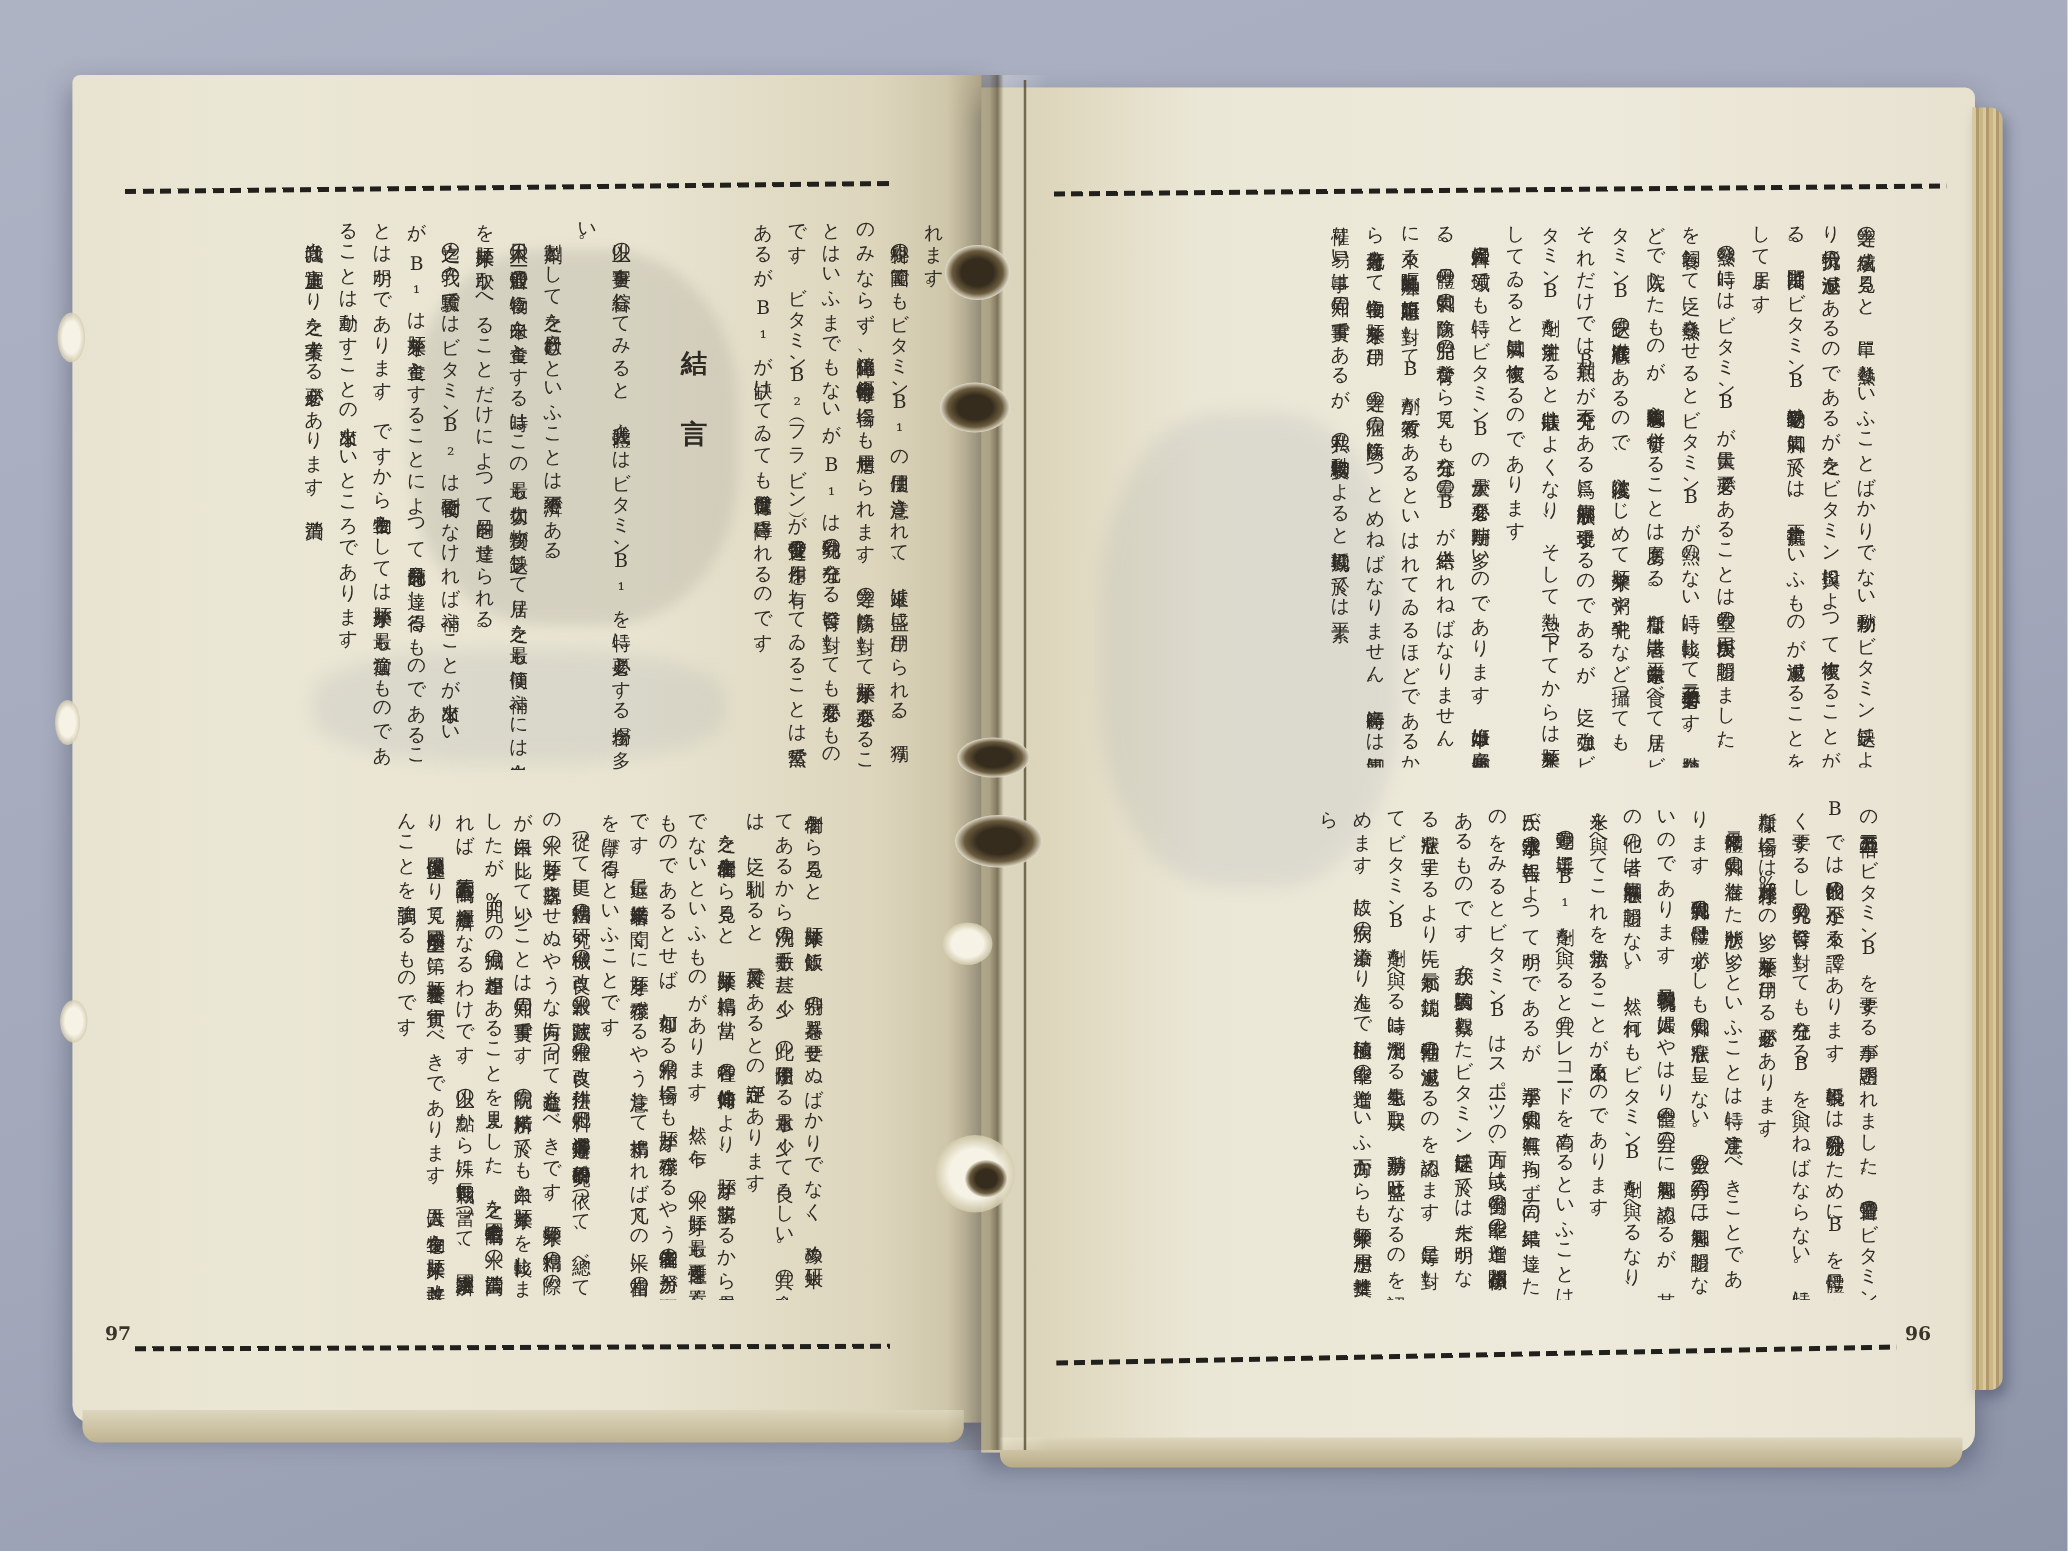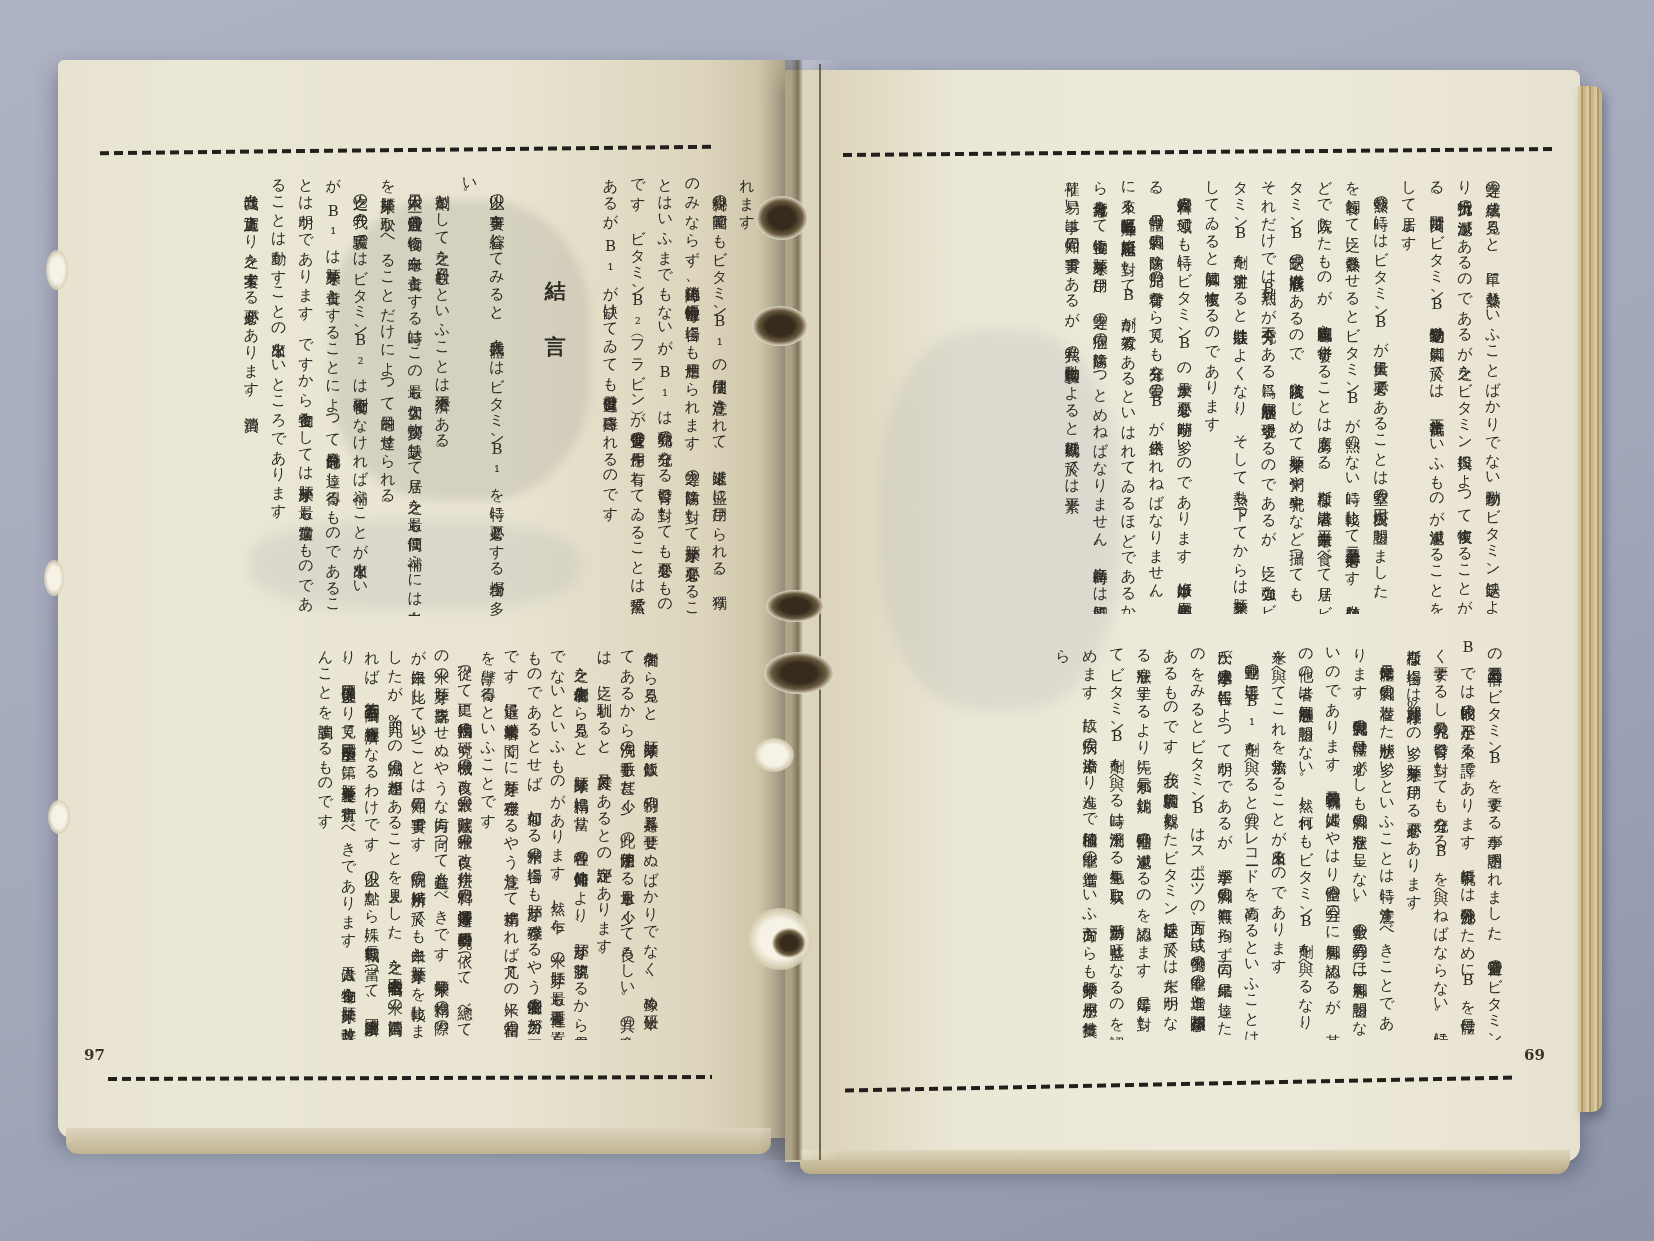--- a/index.html
+++ b/index.html
@@ -57,21 +57,21 @@
   .tier{
     position:absolute;writing-mode:vertical-rl;text-orientation:upright;
     color:var(--ink);font-size:15px;letter-spacing:.8px;overflow:hidden;
   }
   .tier p{margin:0;text-indent:1em;}
   .tier p.cont{text-indent:0;}
   .section-heading{
     font-size:21px;font-weight:bold;letter-spacing:2.6em;
     padding-inline-start:95px;margin-block:22px 26px;text-indent:0;
   }
-  .pgnum{position:absolute;font-family:"DejaVu Serif",serif;font-weight:bold;font-size:15px;color:#39342a;}
+  .pgnum{position:absolute;font-family:"DejaVu Serif",serif;font-weight:bold;font-size:15px;color:#39342a;margin-top:12px;}
   
   .ghost{position:absolute;filter:blur(5px);opacity:.30;background:#aaa698;border-radius:40%;}
   .ghost2{position:absolute;filter:blur(7px);opacity:.18;background:#9aa0a8;border-radius:40%;}
   
   .lp-rule-top{left:100px;top:148px;width:614px;transform:rotate(-.6deg);}
   .lp-rule-bottom{left:108px;top:1076px;width:604px;transform:rotate(-.2deg);}
   .lp-upper{left:100px;top:168px;width:660px;height:448px;line-height:1.82;}
   .lp-lower{left:100px;top:640px;width:562px;height:400px;line-height:1.55;}
   .lp-num{left:84px;top:1046px;}
   
@@ -106,21 +106,21 @@
   <div class="tier rp-upper">
     <p class="cont">之等の成績を見ると、單に發熱といふことばかりでない動物がビタミン缺乏により抵抗力の減退があるのであるが之をビタミン投與によつて恢復することが出來る。沼野氏はビタミンB缺乏動物や脚氣に於ては、正常抗體といふものが減退することを證明して居ます。</p>
     <p>發熱の時にはビタミンBが大量に必要であることは教室の田坂氏が證明しました。鳩を飼養して之に發熱させるとビタミンBが熱のない時に比較して二乃至三倍必要です。肺炎などで入院したものが、入院後脚氣を併發することは屢々ある。斯樣な患者は平素白米を食べて居りビタミンB缺乏の潜在狀態にあるので、入院後はじめて胚芽米や粥や牛乳やなど攝つても、それだけでは到底Bが不充分である爲に脚氣症狀が發現するのであるが、之に強力なビタミンB劑を注射すると共症狀はよくなり、そして熱も下つてからは胚芽米を繼續してゐると脚氣は恢復するのであります</p>
     <p>産婦人科の領域でも特にビタミンBの大量が必要な時期が多いのであります。姙娠中は屢々脚氣が來る。母體の脚氣の豫防、胎兒の發育から見ても充分な量のBが供給されねばなりません。姙娠中に來る嘔氣嘔吐殊に姙娠惡阻に對してB劑が有效であるといはれてゐるほどであるから充分考慮して主食物に胚芽米を用ひ、之等の病症の豫防につとめねばなりません。産褥時には脚氣に罹り易い事は周知の事實であるが、私共の動物實驗によると授乳期に於ては平素</p>
   </div>
   <div class="tier rp-lower">
     <p class="cont">の三乃至五倍のビタミンBを要する事が證明されました。普通量のビタミンBでは比較的の不足が來る譯であります。授乳中には乳汁分泌のためにBを母體に多く要するし又乳兒の發育に對しても充分なるBを與へねばならない。特に斯樣な場合には胚芽殘存%の多い胚芽米を用ひる必要があります。</p>
     <p>元來母體に脚氣の潜在した狀態が多いといふことは特に注意すべきことであります。乳兒脚氣の母體は必ずしも脚氣の症狀を呈しない。全數の約三分の二は脚氣を證明しないのであります。又授乳弱視の婦人はやはり全體の三分の一に脚氣を認めるが、其の他の者は脚氣症狀を證明しない。然し何れもビタミンB劑を與へるなり、胚芽米を與へてこれを救治することが出來るのであります。</p>
     <p>運動の選手にB₁劑を與へると其のレコードを高めるといふことは深山氏が水泳選手の報告によつて明かであるが、選手が脚氣の有無に拘らず同一の結果に達したのをみるとビタミンBはスポーツの方面、或は勞働の能率の增進と相當關係があるものです。我々が實驗的に觀察したビタミン缺乏症に於ては未だ明かなる症狀を呈するより先に元氣が銷沈し、活動性の減退するのを認めます。是等に對してビタミンB劑を與へる時は溌溂たる生氣を取戻し、活動力が旺盛となるのを認めます。故に疾病の治療より進んで積極的に能率の增進といふ方面からも胚芽米の應用が推奬せら</p>
   </div>
-  <div class="pgnum rp-num">69</div>
+  <div class="pgnum rp-num">96</div>
 
   <div class="tier lp-upper">
     <p class="cont">れます。</p>
     <p>小兒科の範圍でもビタミンB₁の使用は注意されて、近來は盛に用ひられる。獨り乳兒脚氣のみならず、消化障碍、食餌性中毒の場合にも應用せられます。之等の豫防に對して胚芽米が必要なることはいふまでもないが、B₁は乳幼兒の充分なる發育に對しても必要なものです、ビタミンB₂（フラビン）が發育促進の作用を有してゐることは當然であるが、B₁が缺けてゐても發育促進は障碍されるのです。</p>
     <div class="section-heading">結言</div>
     <p>以上の事實を綜合してみると、我々人體にはビタミンB₁を特に必要とする場合が多い。</p>
     <p>製劑として之を日々飲むといふことは不經濟である。</p>
     <p>日本人の普通一般の食物に白米を主食とする時はこの最も大切な物質が缺乏して居り之を最も簡便に補ふには白米を胚芽米に取かへることだけによつて目的を達せられる。</p>
     <p>之迄の我々の實驗ではビタミンB₂は副食物でなければ補ふことが出來ないが、B₁は胚芽米を主食とすることによつて充分目的を達し得るものであることは明かであります。ですから主食物としては胚芽米が最も適當なものであることは動かすことの出來ないところであります。</p>
     <p>尚我々は實施上より之を考案する必要があります。消費</p>

